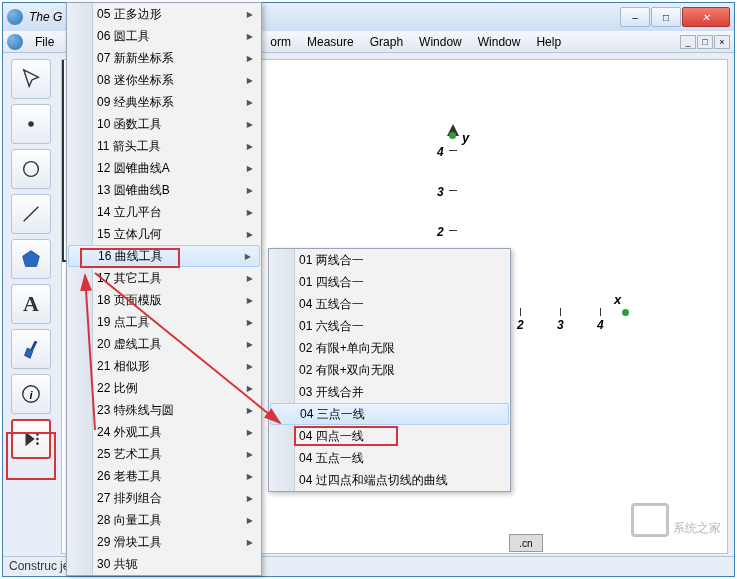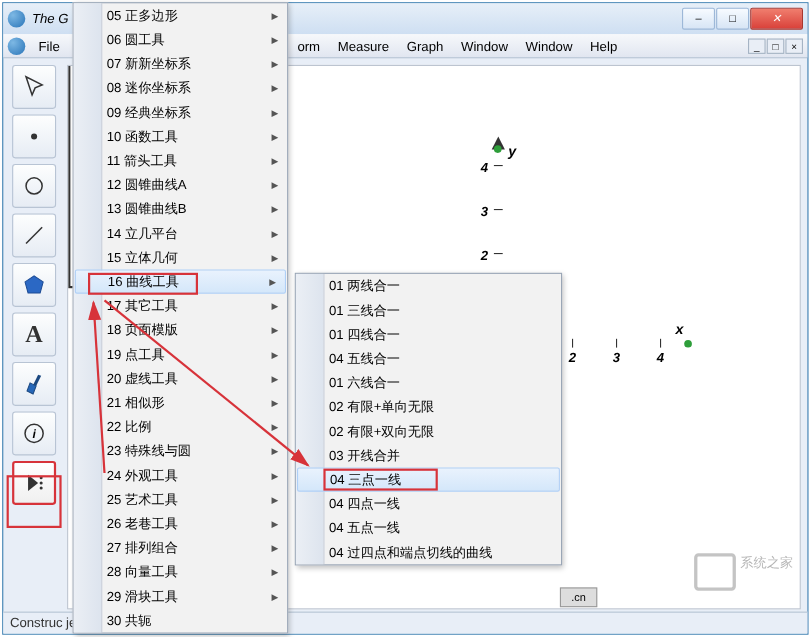--- a/index.html
+++ b/index.html
@@ -45,21 +45,21 @@
 .menurow .sub { position: absolute; right: 8px; color: #555; font-size: 8px; }
 .menurow.hover { background: linear-gradient(#e9f2fd, #d4e7fa); border: 1px solid #aecff7; border-radius: 2px; margin: 0 1px; padding-left: 29px; height: 22px; }
 .iconstrip { position: absolute; left:0; top:0; bottom:0; width:26px; background: linear-gradient(90deg,#ebeff5,#dde4ee); border-right:1px solid #c7ced9; }
 
 
 .redbox { position: absolute; border: 2px solid #d7333a; pointer-events: none; }
 .redarrow { position: absolute; pointer-events: none; }
 
 .statusbar { position: absolute; left: 0; right: 0; bottom: 0; height: 20px; background: #e8eef7; border-top: 1px solid #b5c3d3; padding: 2px 6px; font-size: 11px; color: #333; }
 
-.watermark { position: absolute; right: 16px; bottom: 42px; color: #5c5c5c; font-size: 20px; opacity: 0.45; display: flex; align-items: flex-start; gap: 4px; }
+.watermark { position: absolute; right: 16px; bottom: 42px; color: #5c5c5c; font-size: 20px; opacity: 0.45; display: flex; align-items: flex-end; gap: 4px; }
 .watermark::before { content: ""; display: inline-block; width: 32px; height: 28px; border: 3px solid #5c5c5c; border-radius: 4px; opacity: 0.8; }
 
 .cnbadge { position: absolute; left: 447px; top: 474px; width: 34px; height: 18px; background: #ddd; border: 1px solid #999; display: flex; align-items: center; justify-content: center; font-size: 10px; }
 </style>
 </head>
 <body>
 
 <div class="window">
 
   <div class="titlebar">
@@ -201,21 +201,20 @@
       <div class="menurow">28 向量工具<span class="sub">▶</span></div>
       <div class="menurow">29 滑块工具<span class="sub">▶</span></div>
       <div class="menurow">30 共轭</div>
     </div>
 </div>
 
 <div class="menu menu2">
   <div class="iconstrip"></div>
   <div id="menu2rows">
       <div class="menurow">01 两线合一</div>
-      <div class="menurow">01 三线合一</div>
       <div class="menurow">01 四线合一</div>
       <div class="menurow">04 五线合一</div>
       <div class="menurow">01 六线合一</div>
       <div class="menurow">02 有限+单向无限</div>
       <div class="menurow">02 有限+双向无限</div>
       <div class="menurow">03 开线合并</div>
       <div class="menurow hover">04 三点一线</div>
       <div class="menurow">04 四点一线</div>
       <div class="menurow">04 五点一线</div>
       <div class="menurow">04 过四点和端点切线的曲线</div>

